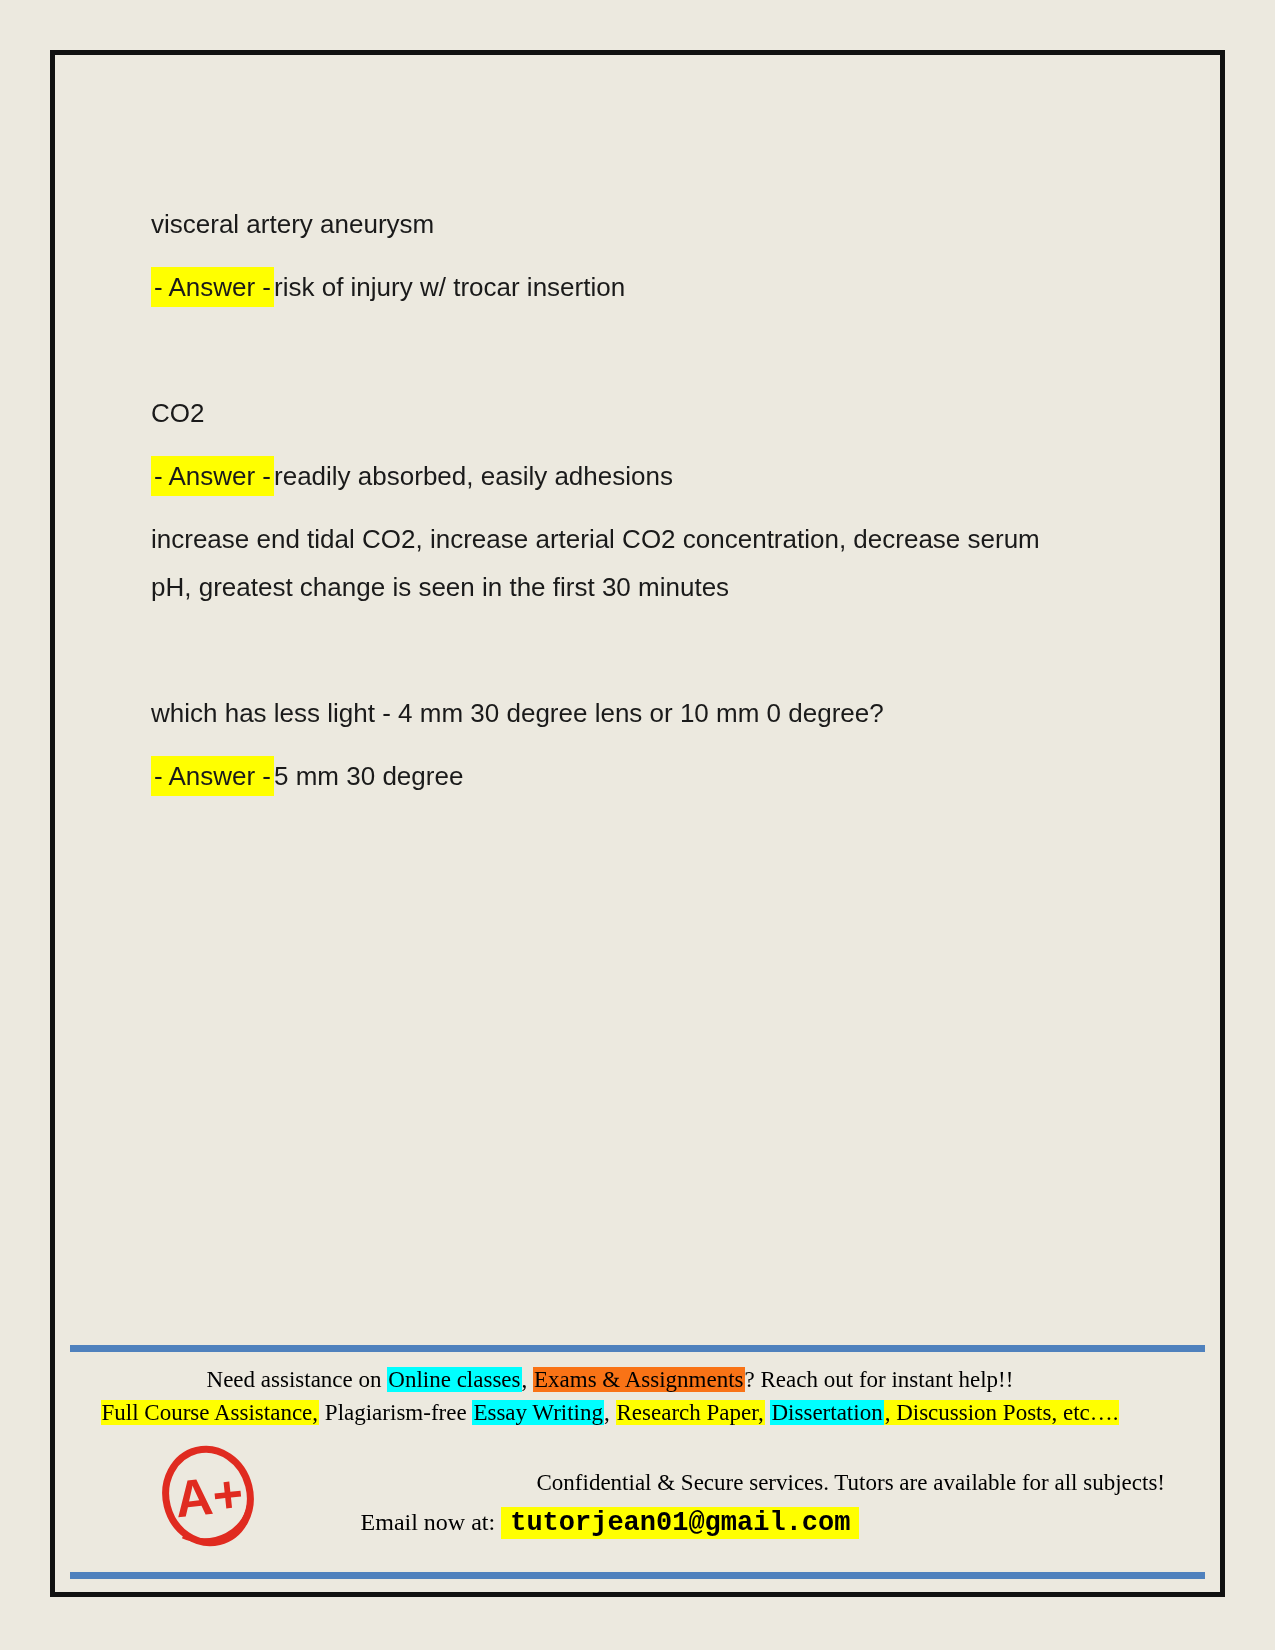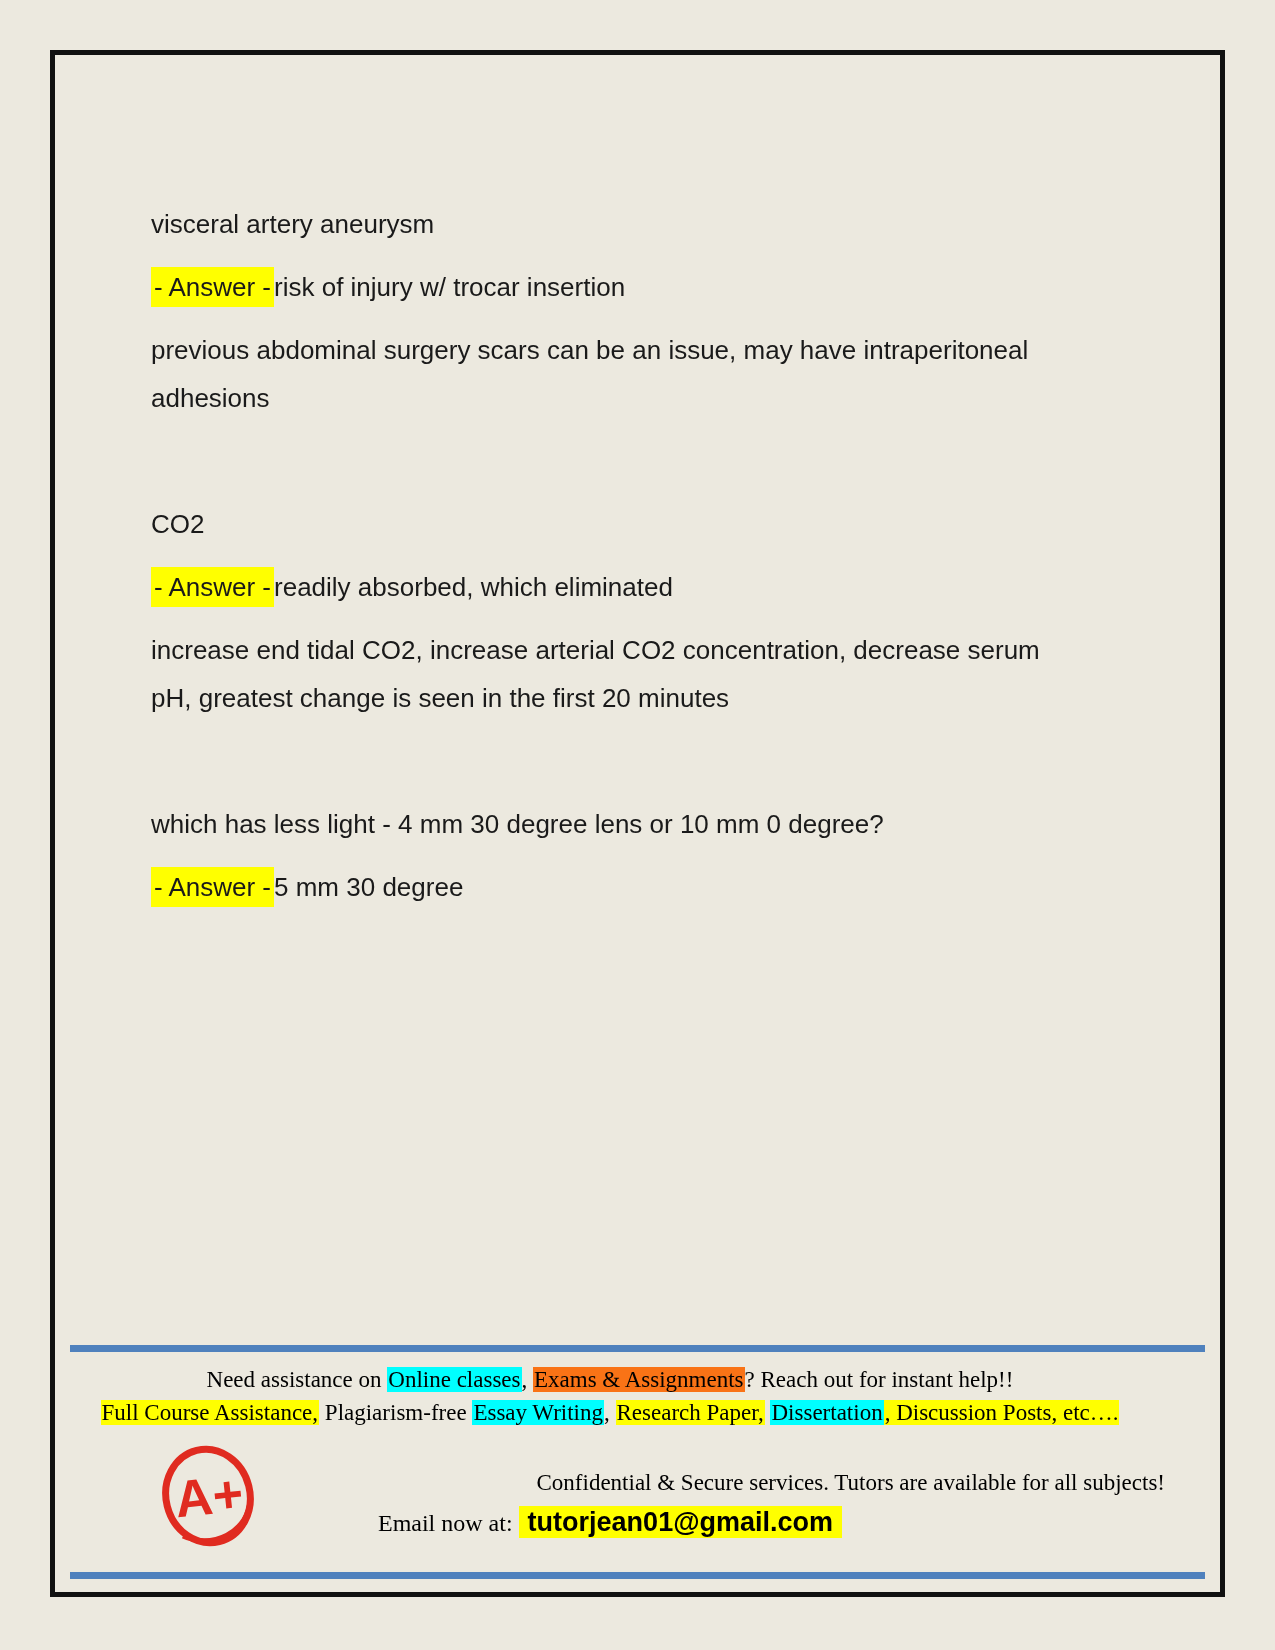--- a/index.html
+++ b/index.html
@@ -51,42 +51,41 @@
     color:#000;
   }
   .email-row{
     position:absolute;left:0;right:55px;top:1447px;
     text-align:center;
     font-family:"Liberation Serif",serif;
     font-size:24px;line-height:40px;
     color:#000;
   }
   .email-addr{
-    font-family:Liberation Sans, sans-serif;
+    font-family:Liberation Mono, monospace;
     font-weight:bold;
     font-size:27px;
     padding:1px 9px;
     margin-left:0;
   }
 </style>
 </head>
 <body>
 
 <div class="frame">
 
   <div class="content" id="qa-content">
       <div class="qa-block">
         <p><span>visceral artery aneurysm</span></p>
         <p><span class="hl" style="background: rgb(255, 255, 0);">- Answer -</span><span>risk of injury w/ trocar insertion</span></p>
-        <p><span>previous abdominal surgery scars can be an issue, may have intraperitoneal adhesions</span></p>
       </div>
       <div class="qa-block">
         <p><span>CO2</span></p>
-        <p><span class="hl" style="background: rgb(255, 255, 0);">- Answer -</span><span>readily absorbed, which eliminated</span></p>
-        <p><span>increase end tidal CO2, increase arterial CO2 concentration, decrease serum pH, greatest change is seen in the first 20 minutes</span></p>
+        <p><span class="hl" style="background: rgb(255, 255, 0);">- Answer -</span><span>readily absorbed, easily adhesions</span></p>
+        <p><span>increase end tidal CO2, increase arterial CO2 concentration, decrease serum pH, greatest change is seen in the first 30 minutes</span></p>
       </div>
       <div class="qa-block">
         <p><span>which has less light - 4 mm 30 degree lens or 10 mm 0 degree?</span></p>
         <p><span class="hl" style="background: rgb(255, 255, 0);">- Answer -</span><span>5 mm 30 degree</span></p>
       </div>
     </div>
 
   <div class="rule rule-top" style="background: rgb(79, 129, 189);"></div>
 
   <div class="banner">

